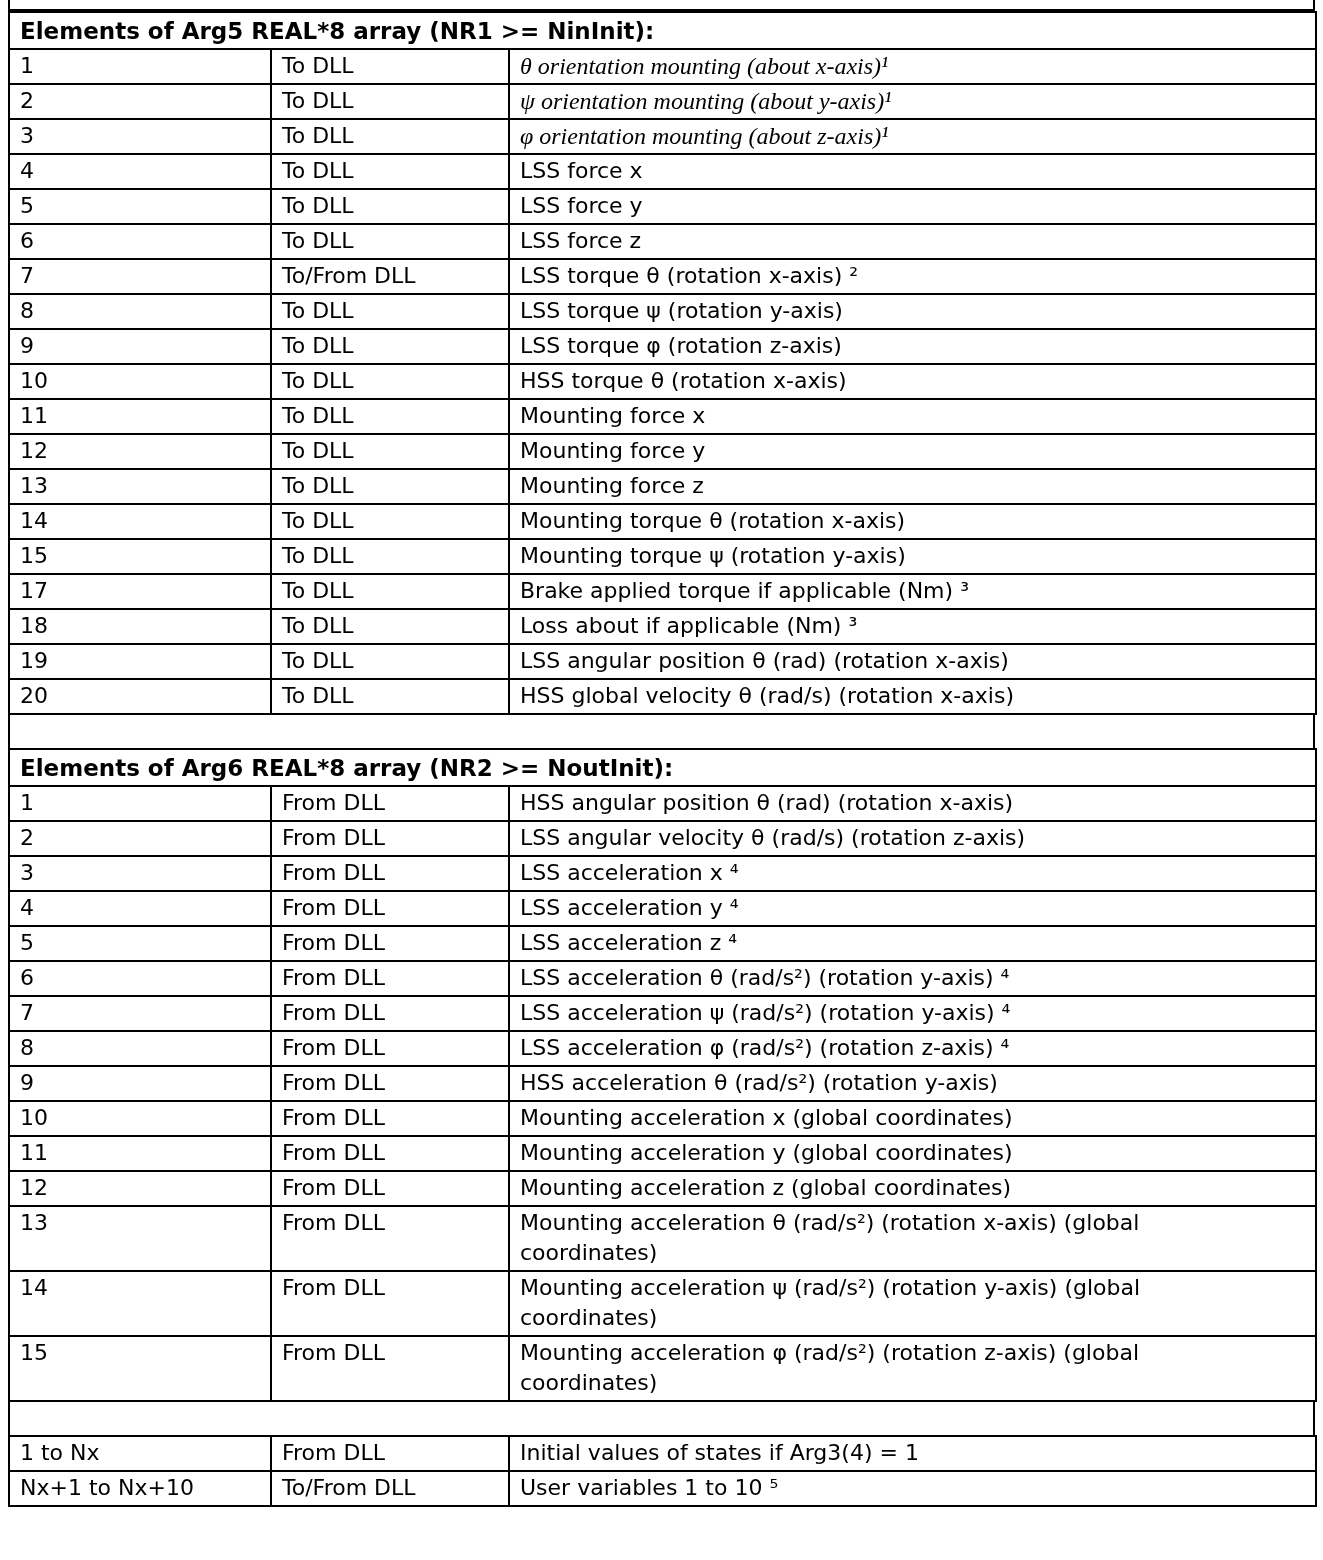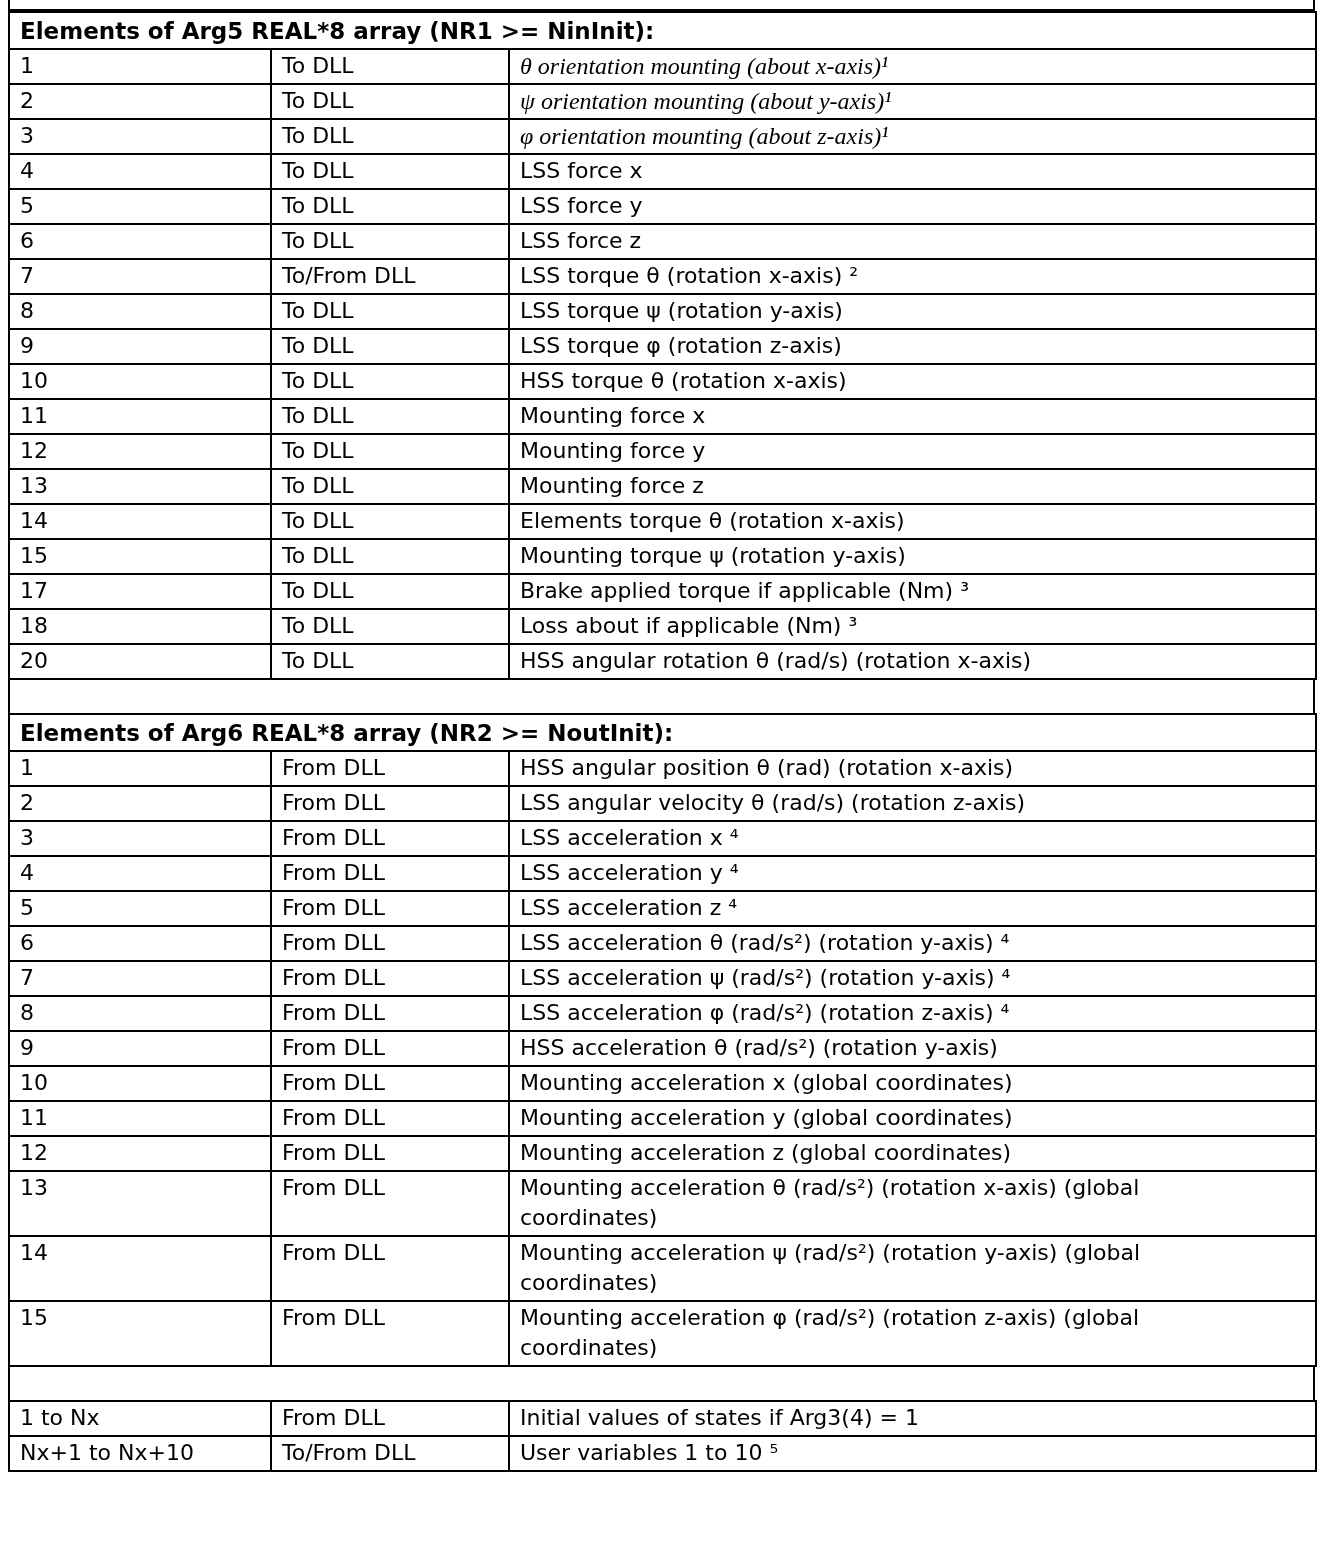--- a/index.html
+++ b/index.html
@@ -148,41 +148,46 @@
             <td class="cell desc">Mounting force y</td>
           </tr>
           <tr class="row-single">
             <td class="cell">13</td>
             <td class="cell">To DLL</td>
             <td class="cell desc">Mounting force z</td>
           </tr>
           <tr class="row-single">
             <td class="cell">14</td>
             <td class="cell">To DLL</td>
-            <td class="cell desc">Elements torque θ (rotation x-axis)</td>
+            <td class="cell desc">Mounting torque θ (rotation x-axis)</td>
           </tr>
           <tr class="row-single">
             <td class="cell">15</td>
             <td class="cell">To DLL</td>
             <td class="cell desc">Mounting torque ψ (rotation y-axis)</td>
           </tr>
           <tr class="row-single">
             <td class="cell">17</td>
             <td class="cell">To DLL</td>
             <td class="cell desc">Brake applied torque if applicable (Nm) ³</td>
           </tr>
           <tr class="row-single">
             <td class="cell">18</td>
             <td class="cell">To DLL</td>
             <td class="cell desc">Loss about if applicable (Nm) ³</td>
           </tr>
           <tr class="row-single">
+            <td class="cell">19</td>
+            <td class="cell">To DLL</td>
+            <td class="cell desc">LSS angular position θ (rad) (rotation x-axis)</td>
+          </tr>
+          <tr class="row-single">
             <td class="cell">20</td>
             <td class="cell">To DLL</td>
-            <td class="cell desc">HSS angular rotation θ (rad/s) (rotation x-axis)</td>
+            <td class="cell desc">HSS global velocity θ (rad/s) (rotation x-axis)</td>
           </tr>
         </tbody>
       </table>
       <div class="rail gap-row"></div>
       <table class="data-table">
         <colgroup>
           <col style="width: 262px;">
           <col style="width: 238px;">
           <col style="width: 807px;">
         </colgroup>

